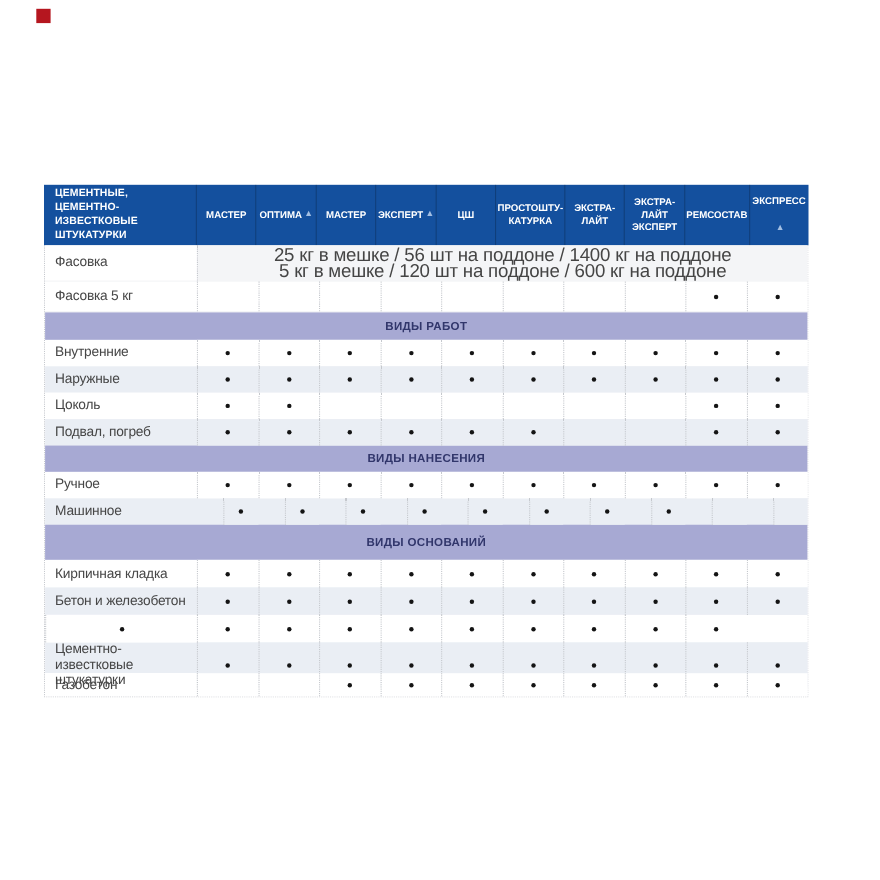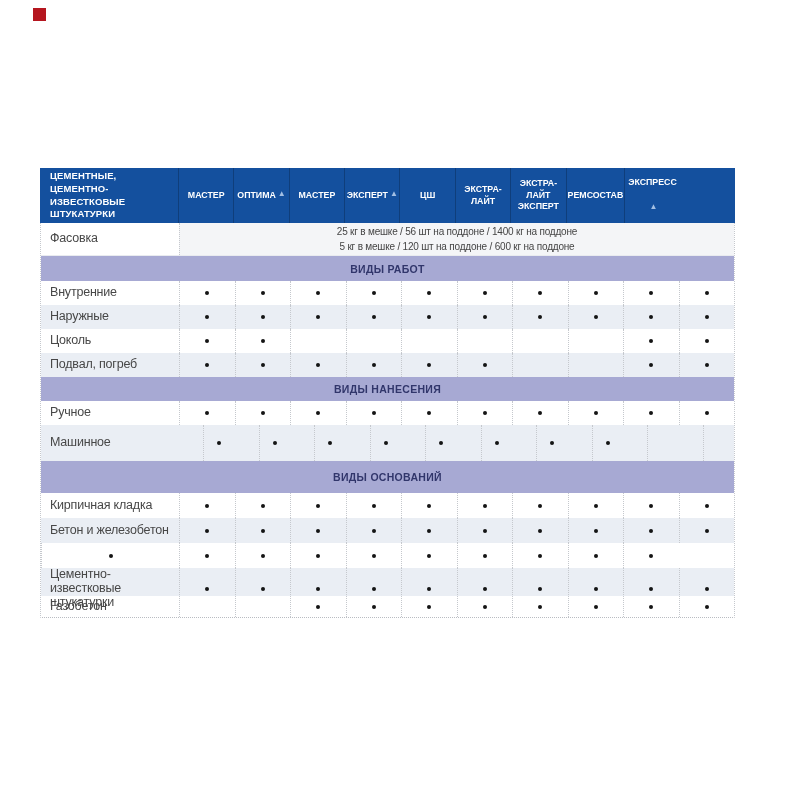--- a/index.html
+++ b/index.html
@@ -41,21 +41,21 @@
     border-left:1px dotted #c5c8cd;
   }
   .dot{width:4px;height:4px;border-radius:50%;background:var(--dot,#141414);}
   .alt{background:var(--altrow,#eaeef4);}
   .white{background:#ffffff;}
   
   .pack-row{border-bottom:1px solid #e9ebef;}
   .pack-span{
     grid-column:2 / span 10;display:flex;flex-direction:column;align-items:center;justify-content:center;
     background:var(--packbg,#f4f5f7);border-left:1px dotted #c5c8cd;
-    color:#454545;font-size:10px;line-height:15px;text-align:center;letter-spacing:-0.2px;
+    color:#454545;font-size:17px;line-height:15px;text-align:center;letter-spacing:-0.2px;
   }
   
   .band{
     background:var(--bandbg,#a7a9d3);display:flex;align-items:center;justify-content:center;
     color:var(--bandtext,#31366b);font-size:10.5px;font-weight:bold;letter-spacing:.3px;
   }
 </style>
 </head>
 <body style="--headerbg: #14509e; --bandbg: #a7a9d3; --bandtext: #31366b; --altrow: #eaeef4; --packbg: #f4f5f7; --labeltext: #474747; --dot: #141414; --icon: #a3bfe3; --marker: #b5161f;">
 
@@ -77,20 +77,23 @@
           <span class="lbl">МАСТЕР</span>
         </div>
         <div class="h-cell">
           <span class="lbl">ЭКСПЕРТ</span>
           <span class="tri">▲</span>
         </div>
         <div class="h-cell">
           <span class="lbl">ЦШ</span>
         </div>
         <div class="h-cell">
+          <span class="lbl">ПРОСТОШТУ-КАТУРКА</span>
+        </div>
+        <div class="h-cell">
           <span class="lbl">ЭКСТРА-ЛАЙТ</span>
         </div>
         <div class="h-cell">
           <span class="lbl">ЭКСТРА-ЛАЙТ ЭКСПЕРТ</span>
         </div>
         <div class="h-cell">
           <span class="lbl">РЕМСОСТАВ</span>
         </div>
         <div class="h-cell">
           <span class="lbl">ЭКСПРЕСС</span>
@@ -98,20 +101,37 @@
         </div>
       </div>
       <div class="t-body">
         <div class="row pack-row" style="height: 32px;">
           <div class="lab white">Фасовка</div>
           <div class="pack-span">
             <div>25 кг в мешке / 56 шт на поддоне / 1400 кг на поддоне</div>
             <div>5 кг в мешке / 120 шт на поддоне / 600 кг на поддоне</div>
           </div>
         </div>
+        <div class="row pack-row" style="height: 27px;">
+          <div class="lab white">Фасовка 5 кг</div>
+          <div class="cell white"></div>
+          <div class="cell white"></div>
+          <div class="cell white"></div>
+          <div class="cell white"></div>
+          <div class="cell white"></div>
+          <div class="cell white"></div>
+          <div class="cell white"></div>
+          <div class="cell white"></div>
+          <div class="cell white">
+            <span class="dot"></span>
+          </div>
+          <div class="cell white">
+            <span class="dot"></span>
+          </div>
+        </div>
         <div class="band" style="height: 25px;">
           <span>ВИДЫ РАБОТ</span>
         </div>
         <div class="row white" style="height: 24px;">
           <div class="lab">Внутренние</div>
           <div class="cell white">
             <span class="dot"></span>
           </div>
           <div class="cell white">
             <span class="dot"></span>
@@ -253,21 +273,21 @@
           <div class="cell white">
             <span class="dot"></span>
           </div>
           <div class="cell white">
             <span class="dot"></span>
           </div>
           <div class="cell white">
             <span class="dot"></span>
           </div>
         </div>
-        <div class="row alt" style="height: 36px; gap: 24px;">
+        <div class="row alt" style="height: 24px; gap: 24px;">
           <div class="lab">Машинное</div>
           <div class="cell alt">
             <span class="dot"></span>
           </div>
           <div class="cell alt">
             <span class="dot"></span>
           </div>
           <div class="cell alt">
             <span class="dot"></span>
           </div>

